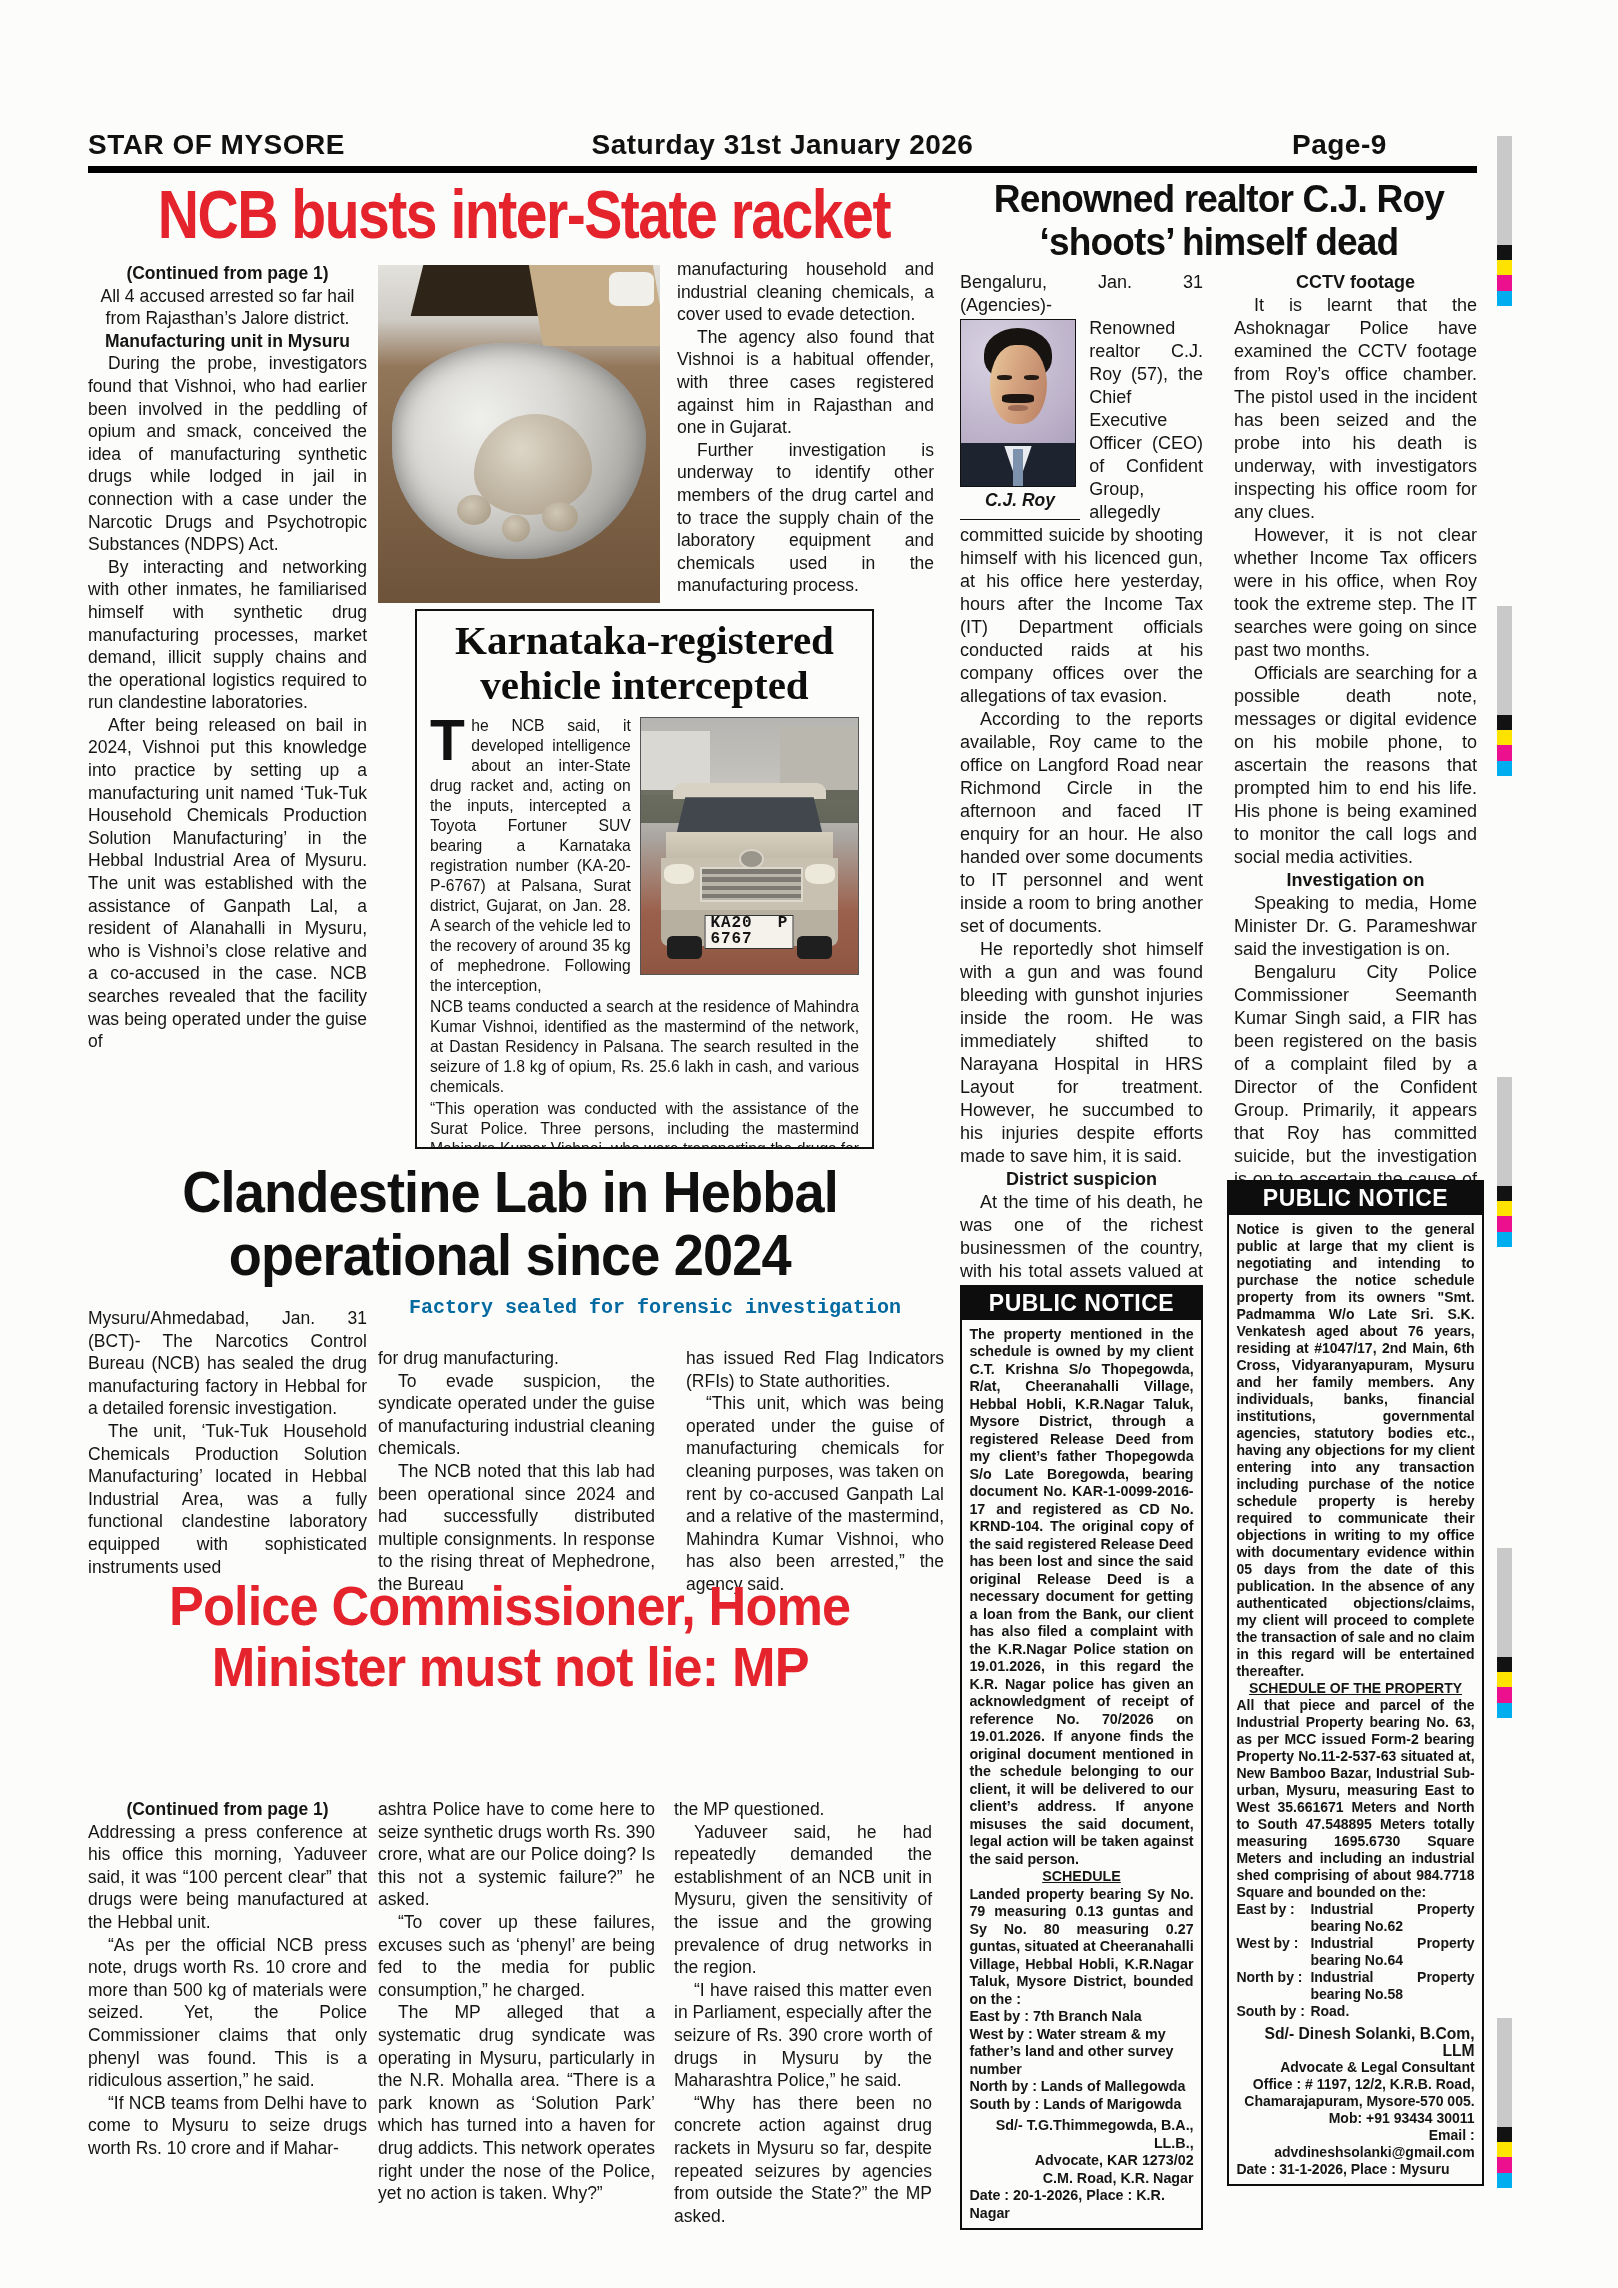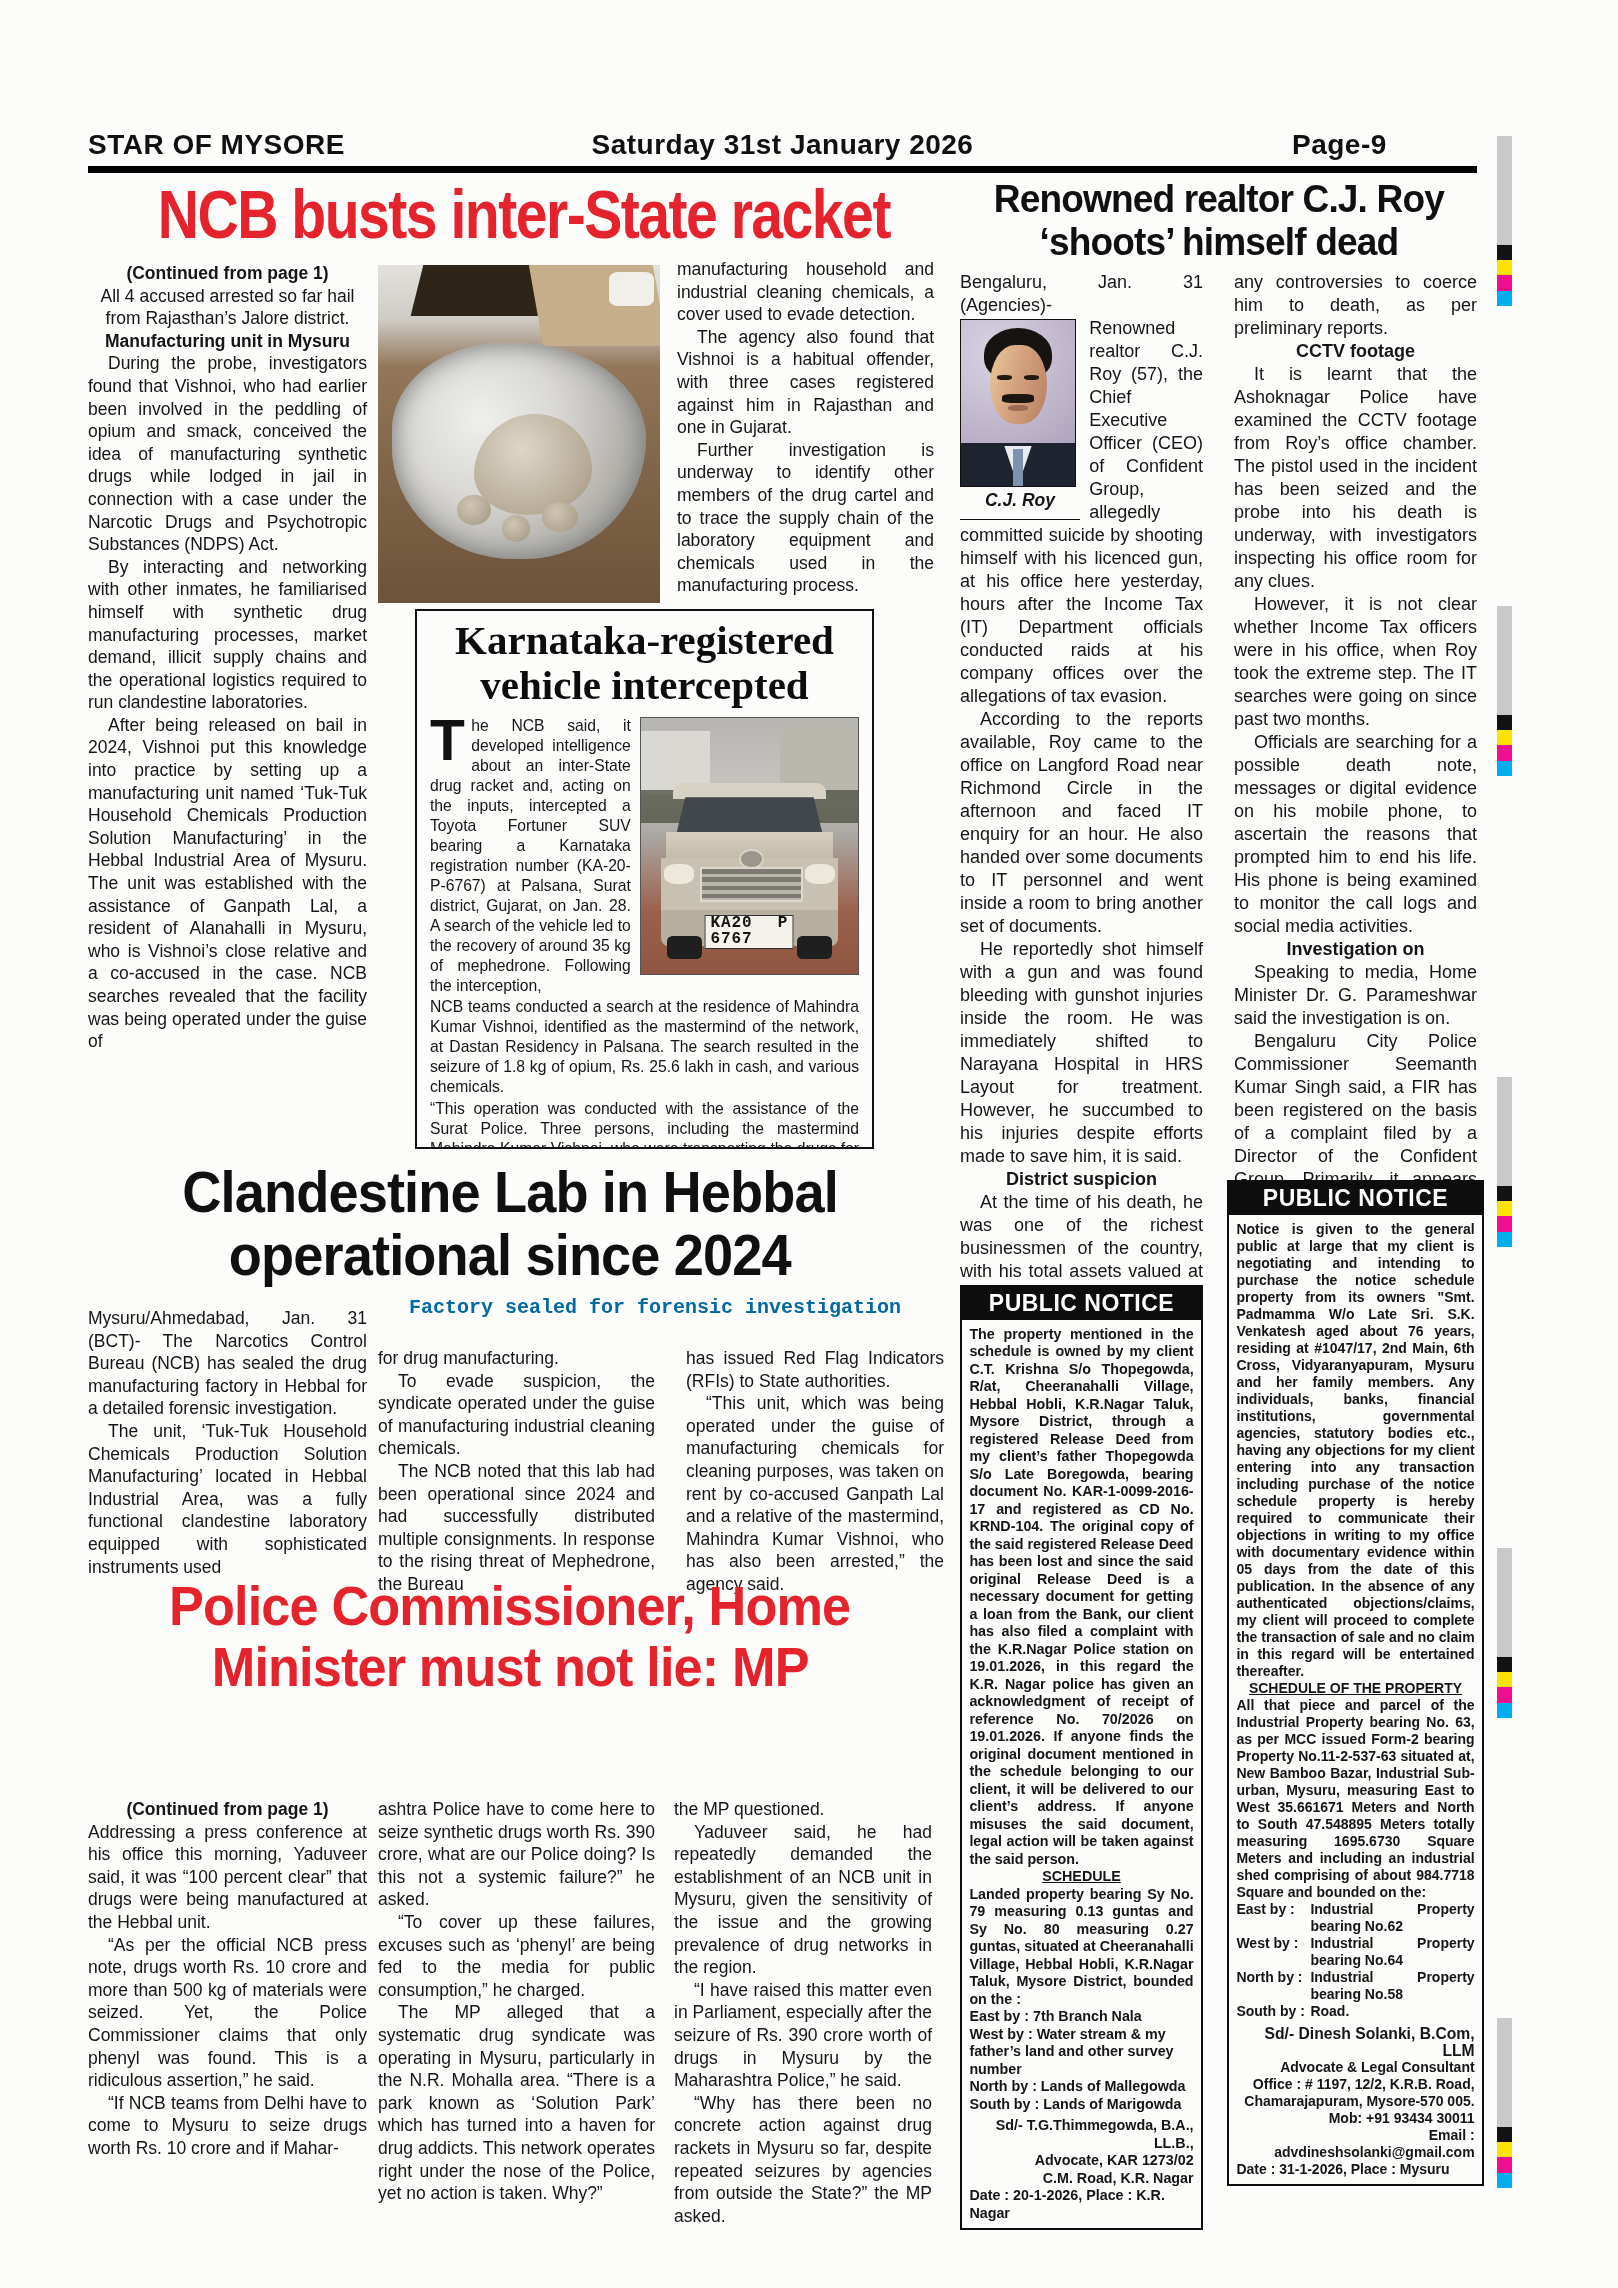--- a/index.html
+++ b/index.html
@@ -226,21 +226,20 @@
       <div class="portrait-cap">C.J. Roy</div>
     </div>
     <p class="noindent">Renowned realtor C.J. Roy (57), the Chief Executive Officer (CEO) of Confident Group, allegedly committed suicide by shooting himself with his licenced gun, at his office here yesterday, hours after the Income Tax (IT) Department officials conducted raids at his company offices over the allegations of tax evasion.</p>
     <p>According to the reports available, Roy came to the office on Langford Road near Richmond Circle in the afternoon and faced IT enquiry for an hour. He also handed over some documents to IT personnel and went inside a room to bring another set of documents.</p>
     <p>He reportedly shot himself with a gun and was found bleeding with gunshot injuries inside the room. He was immediately shifted to Narayana Hospital in HRS Layout for treatment. However, he succumbed to his injuries despite efforts made to save him, it is said.</p>
     <p class="subhead">District suspicion</p>
     <p>At the time of his death, he was one of the richest businessmen of the country, with his total assets valued at over Rs. 10,000 crore. The nature of his death, has triggered suspicion, with Roy neither having any liabilities nor facing</p>
   </div>
 
   <div class="abs col" style="left:1234px;top:271px;width:243px;font-size:18px;line-height:23px;">
-    <p class="noindent">any controversies to coerce him to death, as per preliminary reports.</p>
     <p class="subhead">CCTV footage</p>
     <p>It is learnt that the Ashoknagar Police have examined the CCTV footage from Roy’s office chamber. The pistol used in the incident has been seized and the probe into his death is underway, with investigators inspecting his office room for any clues.</p>
     <p>However, it is not clear whether Income Tax officers were in his office, when Roy took the extreme step. The IT searches were going on since past two months.</p>
     <p>Officials are searching for a possible death note, messages or digital evidence on his mobile phone, to ascertain the reasons that prompted him to end his life. His phone is being examined to monitor the call logs and social media activities.</p>
     <p class="subhead">Investigation on</p>
     <p>Speaking to media, Home Minister Dr. G. Parameshwar said the investigation is on.</p>
     <p>Bengaluru City Police Commissioner Seemanth Kumar Singh said, a FIR has been registered on the basis of a complaint filed by a Director of the Confident Group. Primarily, it appears that Roy has committed suicide, but the investigation is on to ascertain the cause of his death.</p>
   </div>
 
   <div class="abs headline-black" style="left:88px;top:1161px;width:844px;font-size:57px;line-height:63px;">

